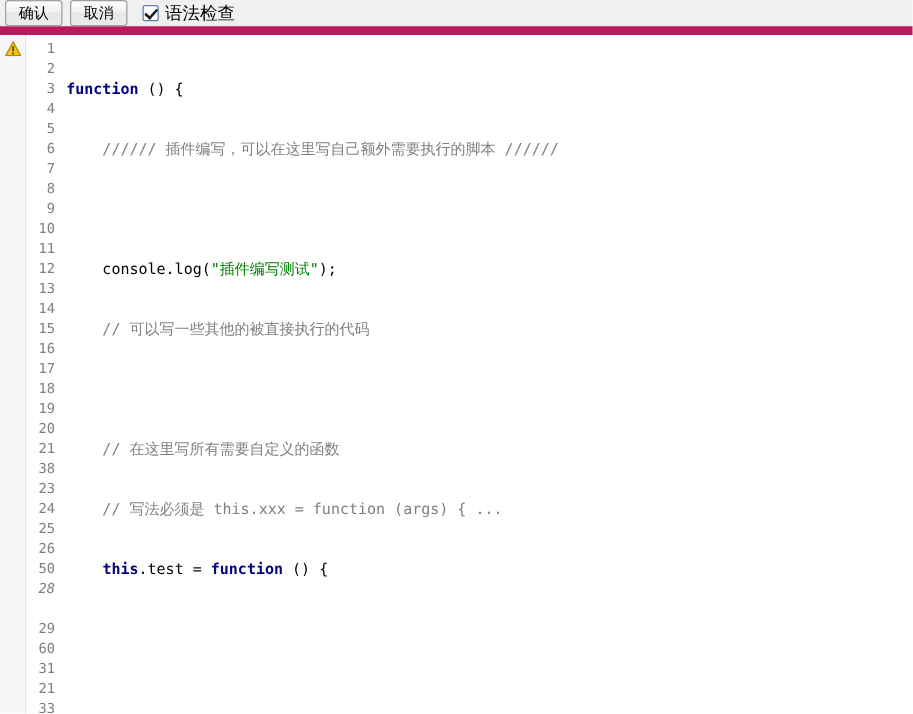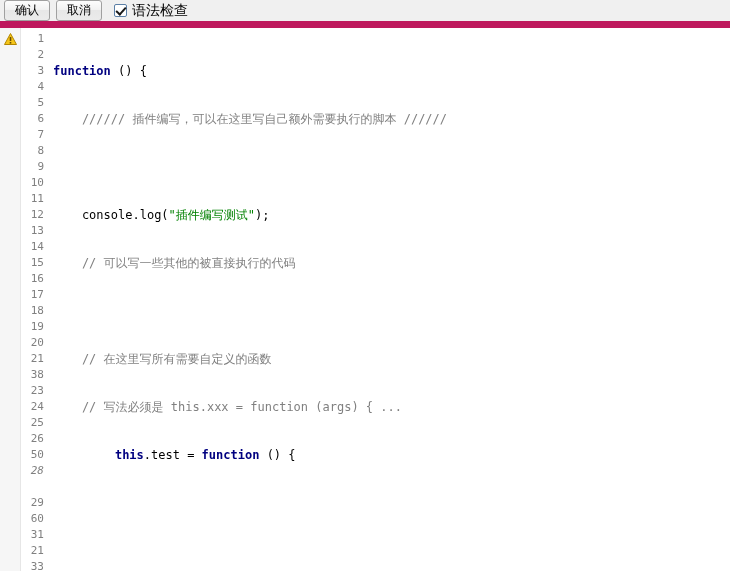--- a/index.html
+++ b/index.html
@@ -137,21 +137,21 @@
   }
   .code-area .ln {
     height: 16px;
     line-height: 16px;
   }
 
   
   .c-com { color: #808080; }
   .c-kw  { color: #000080; font-weight: bold; }
   .c-str { color: #008000; }
-  .c-this{ color: #000080; font-weight: bold; margin-left: 33px; }
+  .c-this{ color: #000080; font-weight: bold; }
   .c-plain { color: #000000; }
 </style>
 </head>
 <body>
 
 <div id="app">
 
   <div class="toolbar">
     <div class="tb-button">确认</div>
     <div class="tb-button">取消</div>

